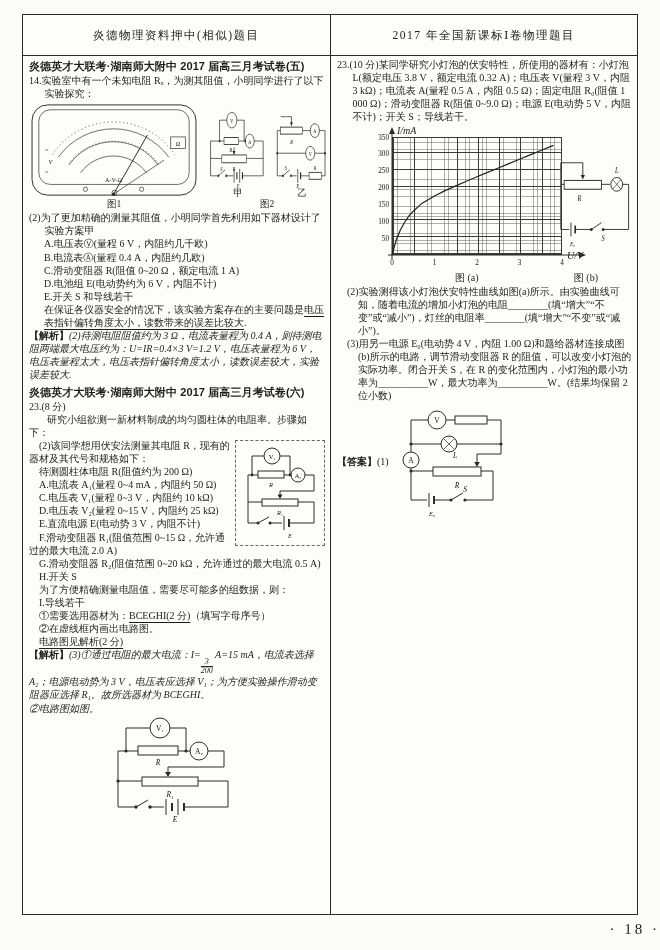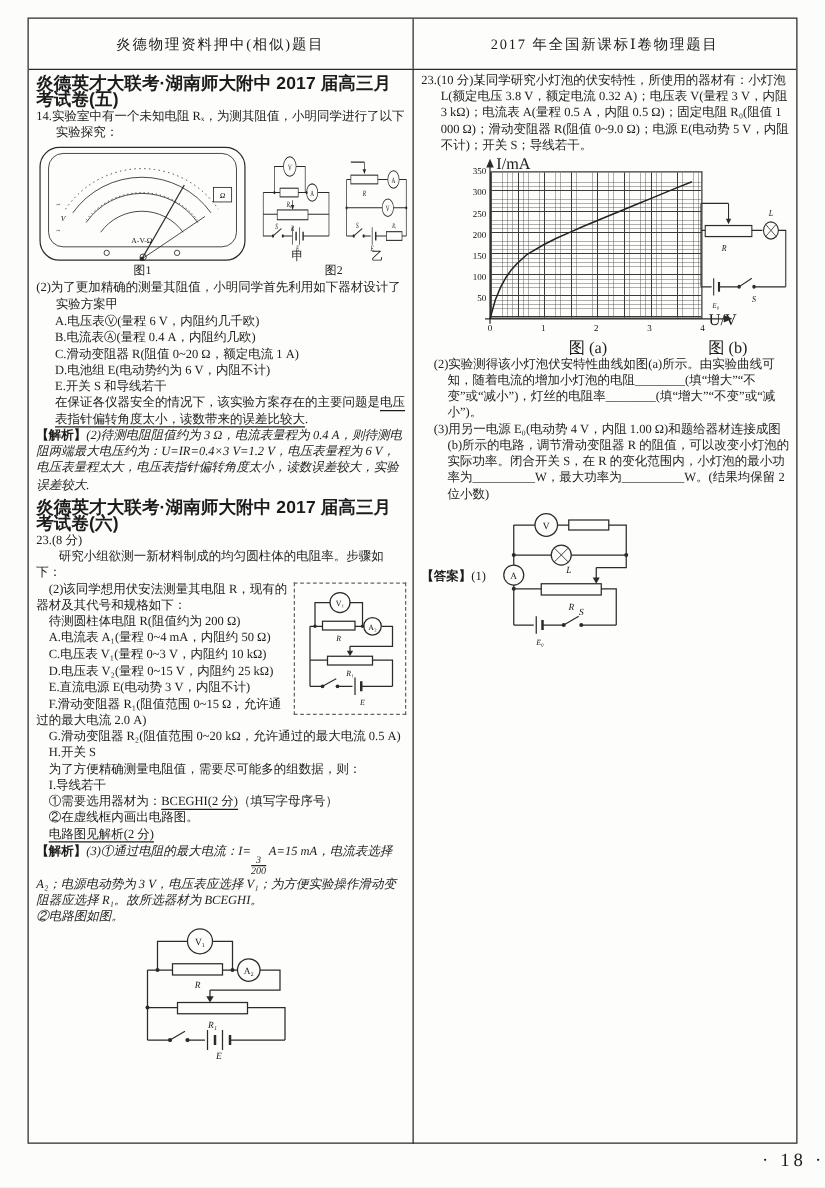--- a/index.html
+++ b/index.html
@@ -9,21 +9,21 @@
          border:1.5px solid #2a2a2a;background:#fdfdfc;}
   .hdr{display:flex;height:40px;border-bottom:1.5px solid #2a2a2a;}
   .hdr>div{flex:1;display:flex;align-items:center;justify-content:center;
            font-size:11.5px;letter-spacing:1.5px;}
   .hdr .hl{border-right:1.5px solid #2a2a2a;}
   .cols{display:flex;height:859px;}
   .col{box-sizing:border-box;padding:2px 5px 0 6px;font-size:10px;line-height:13.1px;overflow:hidden;}
   .col.l{width:308px;border-right:1.5px solid #2a2a2a;}
   .col.r{flex:1;}
   .sec{font-family:"Liberation Sans","DejaVu Sans",sans-serif;font-weight:bold;
-       font-size:14px;margin:2px 0 1px;letter-spacing:.1px;}
+       font-size:11px;margin:2px 0 1px;letter-spacing:.1px;}
   p{margin:0;}
   .ind1{text-indent:1em;}
   .ind15{text-indent:1.5em;}
   .ind2{text-indent:1.8em;}
   .hang{padding-left:1.55em;text-indent:-1.55em;}
   .sub{padding-left:2.1em;text-indent:-1.1em;}
   .ul{text-decoration:underline;text-underline-offset:2.5px;}
   .jiexi{font-style:italic;}
   .lbl{font-weight:bold;font-style:normal;}
   .figrow{display:flex;align-items:flex-end;gap:6px;margin:2px 0 1px;}
@@ -44,28 +44,28 @@
   .graphrow{display:flex;margin:2px 0 0;}
   .graph{position:relative;width:248px;height:148px;}
   .grid{position:absolute;left:55px;top:12px;width:170px;height:118px;box-sizing:border-box;
         border:1px solid #3a3a3a;
         background-image:
           repeating-linear-gradient(90deg,#3a3a3a 0 .8px,transparent .8px 21.25px),
           repeating-linear-gradient(0deg,#3a3a3a 0 .8px,transparent .8px 16.86px),
           repeating-linear-gradient(90deg,rgba(80,80,80,.45) 0 .5px,transparent .5px 4.25px),
           repeating-linear-gradient(0deg,rgba(80,80,80,.45) 0 .5px,transparent .5px 3.37px);}
   .plot-svg{position:absolute;left:20px;top:0;}
-  .axname{position:absolute;font-size:13px;}
+  .axname{position:absolute;font-style:italic;font-size:10px;}
   .axname.y{left:60px;top:-1px;}
   .axname.x{left:230px;top:124px;}
   .tick{font-size:7.2px;font-style:normal;}
   .tx{text-anchor:middle;}
   .ty{text-anchor:end;}
   .curve{fill:none;stroke:#222;stroke-width:1.2;}
-  .capline{display:flex;font-size:13px;margin-top:-2px;}
+  .capline{display:flex;font-size:10px;margin-top:-2px;}
   .capline .ca{margin-left:118px;}
   .capline .cb{margin-left:auto;margin-right:34px;}
   .ansrow{display:flex;align-items:center;margin-top:2px;}
   .ansrow .albl{white-space:nowrap;}
   .frac{display:inline-flex;flex-direction:column;vertical-align:-6px;font-size:8px;line-height:8px;text-align:center;font-style:italic;}
   .frac .num{border-bottom:.8px solid #222;padding:0 2px;}
   .center{display:flex;justify-content:center;}
   .pageno{position:absolute;left:14px;right:0;top:921px;text-align:right;font-size:15px;letter-spacing:3px;} .mt4{margin-top:4px;}
 </style>
 </head>

